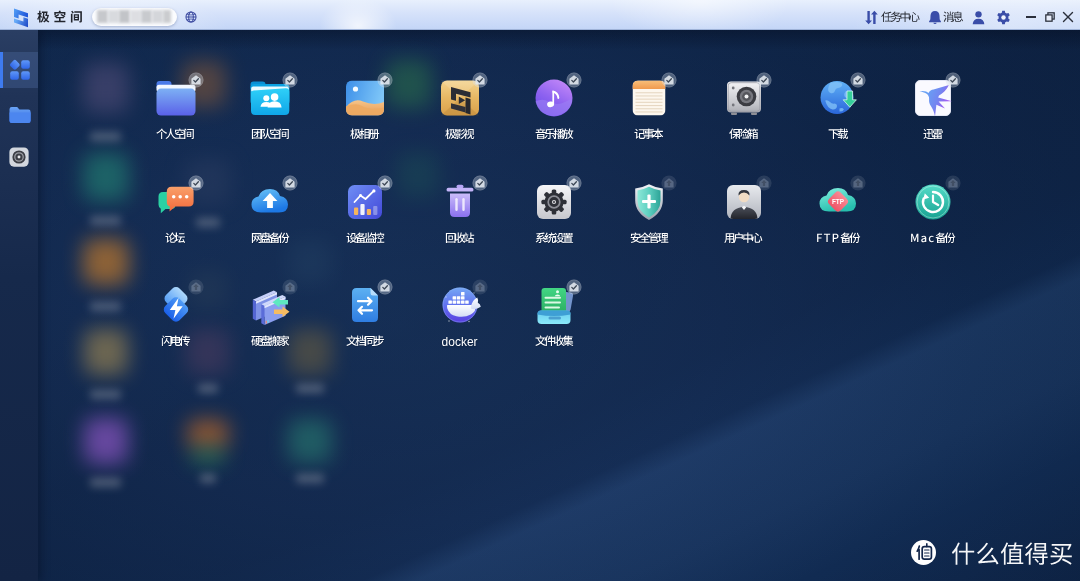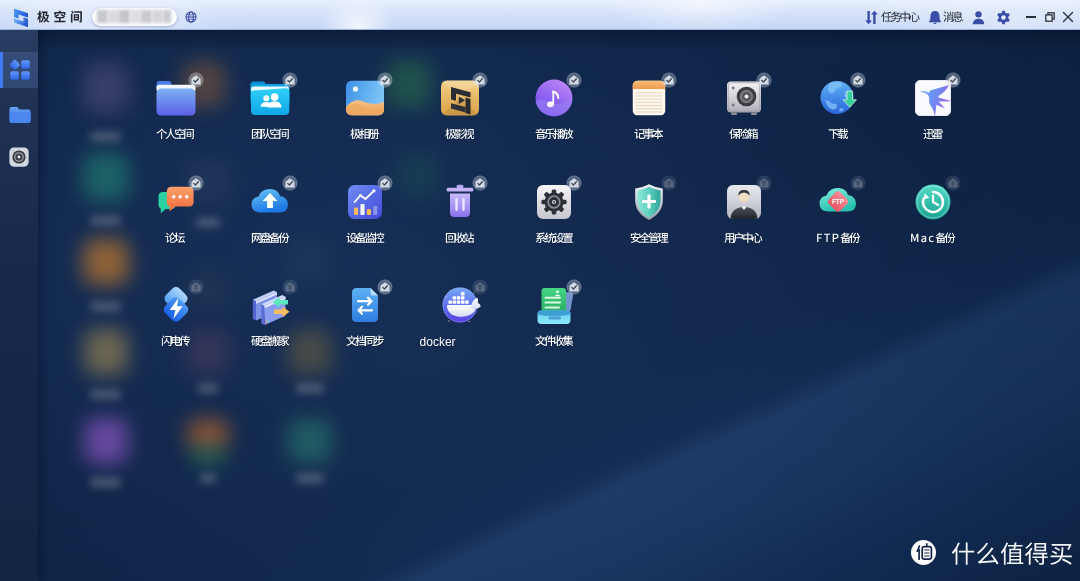--- a/index.html
+++ b/index.html
@@ -659,21 +659,21 @@
       <circle cx="30" cy="37.5" r="0.8"></circle>
       <circle cx="7" cy="13" r="0.7"></circle>
       <circle cx="35" cy="9" r="0.7"></circle>
     </g>
   </svg>
 <svg width="16" height="16" viewBox="0 0 16 16" class="ab" style="left:471.6px;top:278.5px">
 <circle cx="8" cy="8" r="7.6" fill="#ffffff" fill-opacity="0.10"></circle>
 <path d="M8 3.3 L12.6 6.7 V12.6 H3.4 V6.7 Z" fill="#dde5ef" fill-opacity="0.25"></path>
 <path d="M8 5.1 L10.7 8.1 H9.1 V10.9 H6.9 V8.1 H5.3 Z" fill="#2c3545" fill-opacity="0.45"></path>
   </svg>
-<div class="ab" style="left:419.6px;top:335.0px;width:80px;font-size:12px;color:#fff;text-shadow:0 1px 2px rgba(5,20,44,0.6)">docker</div>
+<div class="ab" style="left:419.6px;top:335.0px;width:80px;text-align:center;font-size:12px;color:#fff;text-shadow:0 1px 2px rgba(5,20,44,0.6)">docker</div>
 <svg width="42" height="42" viewBox="0 0 42 42" class="ab" style="left:533.3px;top:284.0px;overflow:visible">
 <defs>
       <linearGradient id="cg" x1="0" y1="0" x2="0" y2="1">
 <stop offset="0" stop-color="#43d684"></stop>
         <stop offset="1" stop-color="#28ab5f"></stop>
       </linearGradient>
 <linearGradient id="ct" x1="0" y1="0" x2="0" y2="1">
 <stop offset="0" stop-color="#57b8e8"></stop>
         <stop offset="0.35" stop-color="#74d6f2"></stop>
         <stop offset="1" stop-color="#8beafa"></stop>

